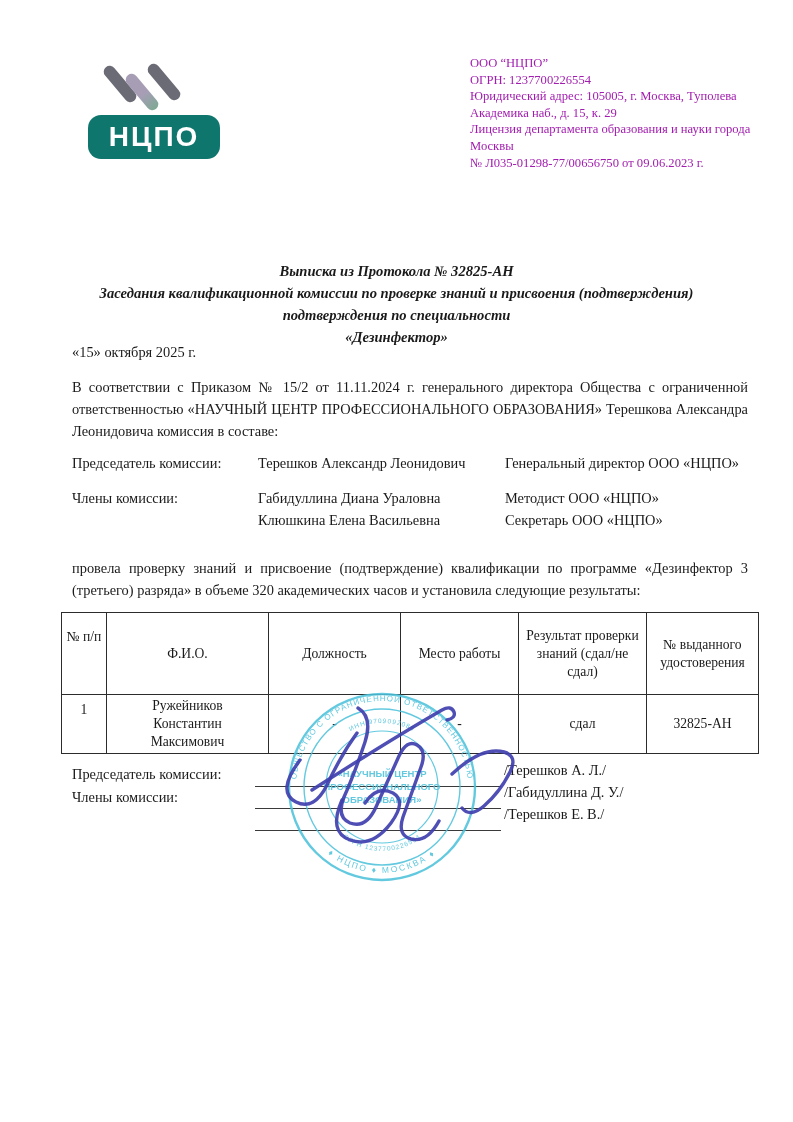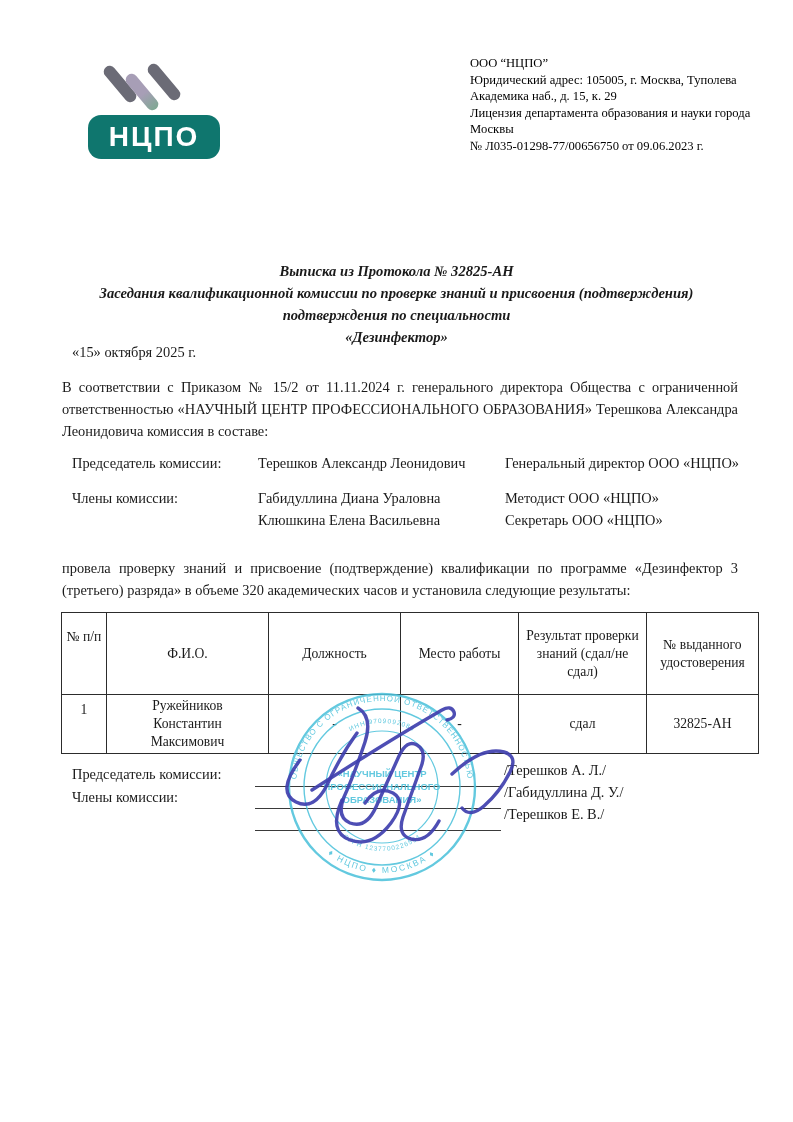--- a/index.html
+++ b/index.html
@@ -14,26 +14,26 @@
   .logo .s2{left:48px;top:12px;background:linear-gradient(to bottom,#a79eb6 55%,#7fa893);}
   .logo .s2{transform:rotate(-40deg);}
   .logo .s3{left:70px;top:2px;transform:rotate(-40deg);}
   .logo .badge{
     position:absolute;left:0;top:57px;width:132px;height:44px;background:#0f766e;border-radius:13px;
     display:flex;align-items:center;justify-content:center;
     font-family:"Liberation Sans","DejaVu Sans",sans-serif;font-weight:bold;font-size:28px;
     color:#ffffff;letter-spacing:2px;
   }
   
-  .company{position:absolute;left:470px;top:55px;width:315px;font-size:12.6px;line-height:16.6px;color:#000000;}
+  .company{position:absolute;left:470px;top:55px;width:315px;font-size:12.6px;line-height:16.6px;color:#a21caf;}
   
   .title{position:absolute;left:40px;top:260px;width:713px;text-align:center;font-weight:bold;font-size:14.6px;line-height:22px;font-style:italic;}
   .date{position:absolute;left:72px;top:344px;width:676px;text-align:left;font-size:14.4px;}
   
-  .para{position:absolute;left:62px;width:676px;font-size:14.4px;line-height:22px;text-align:justify;}
+  .para{position:absolute;left:72px;width:676px;font-size:14.4px;line-height:22px;text-align:justify;}
   .p1{top:376px;}
   .p2{top:557px;}
   
   .commission{position:absolute;left:72px;top:452px;width:680px;font-size:14.4px;line-height:22px;}
   .comm-grid{display:grid;grid-template-columns:186px 247px 1fr;}
   .comm-gap{height:13px;}
   
   .rtable{position:absolute;left:61px;top:612px;border-collapse:collapse;table-layout:fixed;font-size:13.6px;line-height:18px;}
   .rtable td,.rtable th{border:1px solid #2c2c2c;font-weight:normal;text-align:center;vertical-align:middle;padding:2px 4px;}
   .rtable th.c0{vertical-align:top;padding-top:15px;}
@@ -57,20 +57,21 @@
 
   <div class="logo">
     <span class="stroke s1"></span>
     <span class="stroke s2"></span>
     <span class="stroke s3"></span>
     <div class="badge">НЦПО</div>
   </div>
 
   <div class="company">
     <div>ООО “НЦПО”</div>
+    <div>ОГРН: 1237700226554</div>
     <div>Юридический адрес: 105005, г. Москва, Туполева</div>
     <div>Академика наб., д. 15, к. 29</div>
     <div>Лицензия департамента образования и науки города</div>
     <div>Москвы</div>
     <div>№ Л035-01298-77/00656750 от 09.06.2023 г.</div>
   </div>
 
   <div class="title">
     <div>Выписка из Протокола № 32825-АН</div>
     <div>Заседания квалификационной комиссии по проверке знаний и присвоения (подтверждения)</div>

